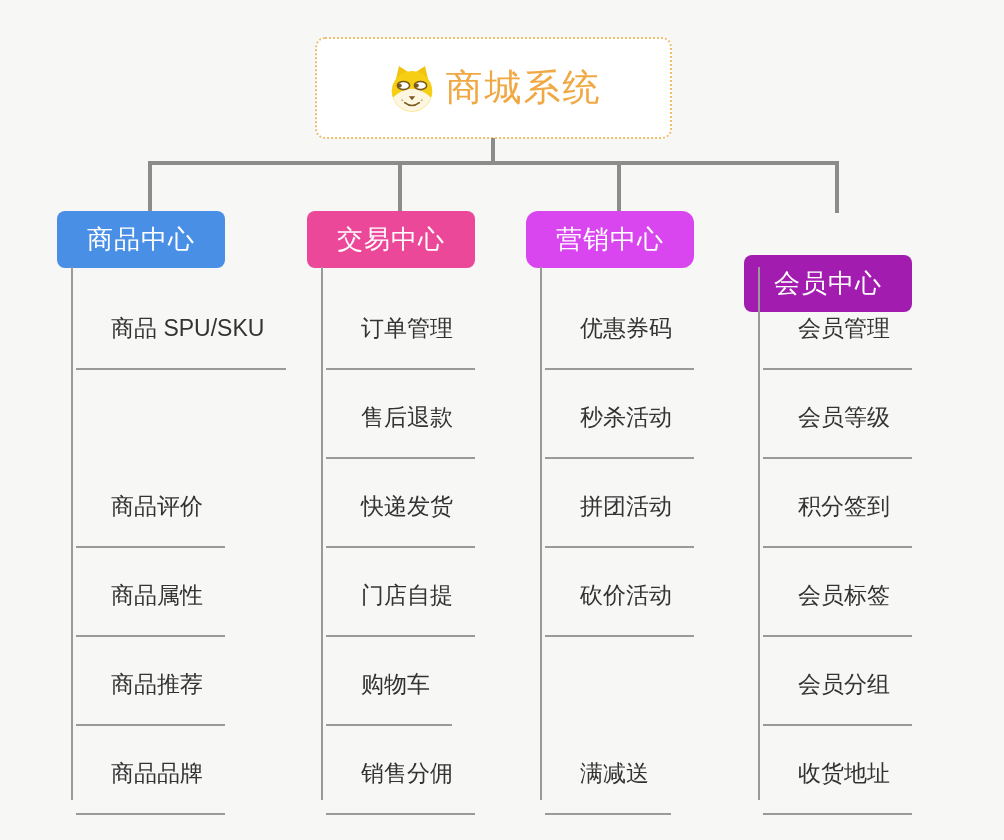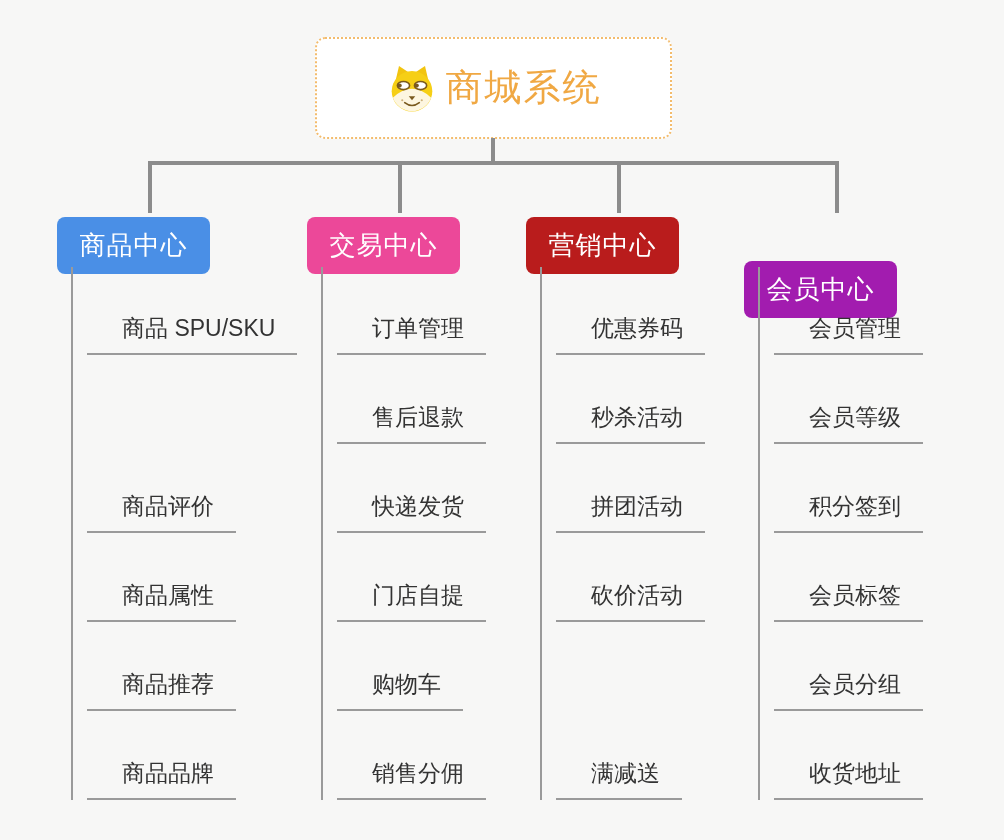--- a/index.html
+++ b/index.html
@@ -30,37 +30,37 @@
   }
   .dog{width:52px;height:52px;display:inline-block;}
   
   .line{position:absolute;background:#8c8c8c;}
   .root-drop{left:491px;top:138px;width:4px;height:27px;}
   .h-line{left:148px;top:161px;width:691px;height:4px;}
   .drop{top:161px;width:4px;height:52px;}
   .d0{left:148px;} .d1{left:398px;} .d2{left:617px;} .d3{left:835px;}
   
   .branch-box{
-    position:absolute;top:217px;width:153px;height:57px;
+    position:absolute;top:211px;width:168px;height:57px;
     border-radius:8px;
     display:flex;align-items:center;justify-content:center;
     color:#ffffff;font-size:26px;letter-spacing:1px;
     white-space:nowrap;
   }
   .b0{left:57px;} .b1{left:307px;} .b2{left:526px;} .b3{left:744px;}
   
   .col{position:absolute;top:267px;width:250px;height:535px;}
   .c0{left:71px;} .c1{left:321px;} .c2{left:540px;} .c3{left:758px;}
   .vline{
     position:absolute;left:0;top:0;width:2px;height:533px;
     background:#9a9a9a;
   }
   .item{
-    position:absolute;left:16px;
-    padding:0 22px 7px 35px;
+    position:absolute;left:5px;
+    padding:0 22px 22px 35px;
     font-size:23px;line-height:36px;color:#333333;
     border-bottom:2px solid #9a9a9a;
     white-space:nowrap;
     background:transparent;
   }
   .r0{top:43px;} .r1{top:132px;} .r2{top:221px;} .r3{top:310px;} .r4{top:399px;text-align:center;} .r5{top:488px;}
 </style>
 </head>
 <body>
 
@@ -88,21 +88,21 @@
 
   <div class="line root-drop"></div>
   <div class="line h-line"></div>
   <div class="line drop d0"></div>
   <div class="line drop d1"></div>
   <div class="line drop d2"></div>
   <div class="line drop d3"></div>
 
   <div class="branch-box b0" style="background-color: rgb(74, 143, 230);">商品中心</div>
   <div class="branch-box b1" style="background-color: #ec4899;">交易中心</div>
-  <div class="branch-box b2" style="background-color: #b91c1c;">营销中心</div>
+  <div class="branch-box b2" style="background-color: #d946ef; border-radius: 12px;">营销中心</div>
   <div class="branch-box b3" style="background-color: #a21caf; margin-top: 44px;">会员中心</div>
 
   <div class="col c0">
     <div class="vline"></div>
     <div class="item r0">商品 SPU/SKU</div>
     <div class="item r2">商品评价</div>
     <div class="item r3">商品属性</div>
     <div class="item r4">商品推荐</div>
     <div class="item r5">商品品牌</div>
   </div>

